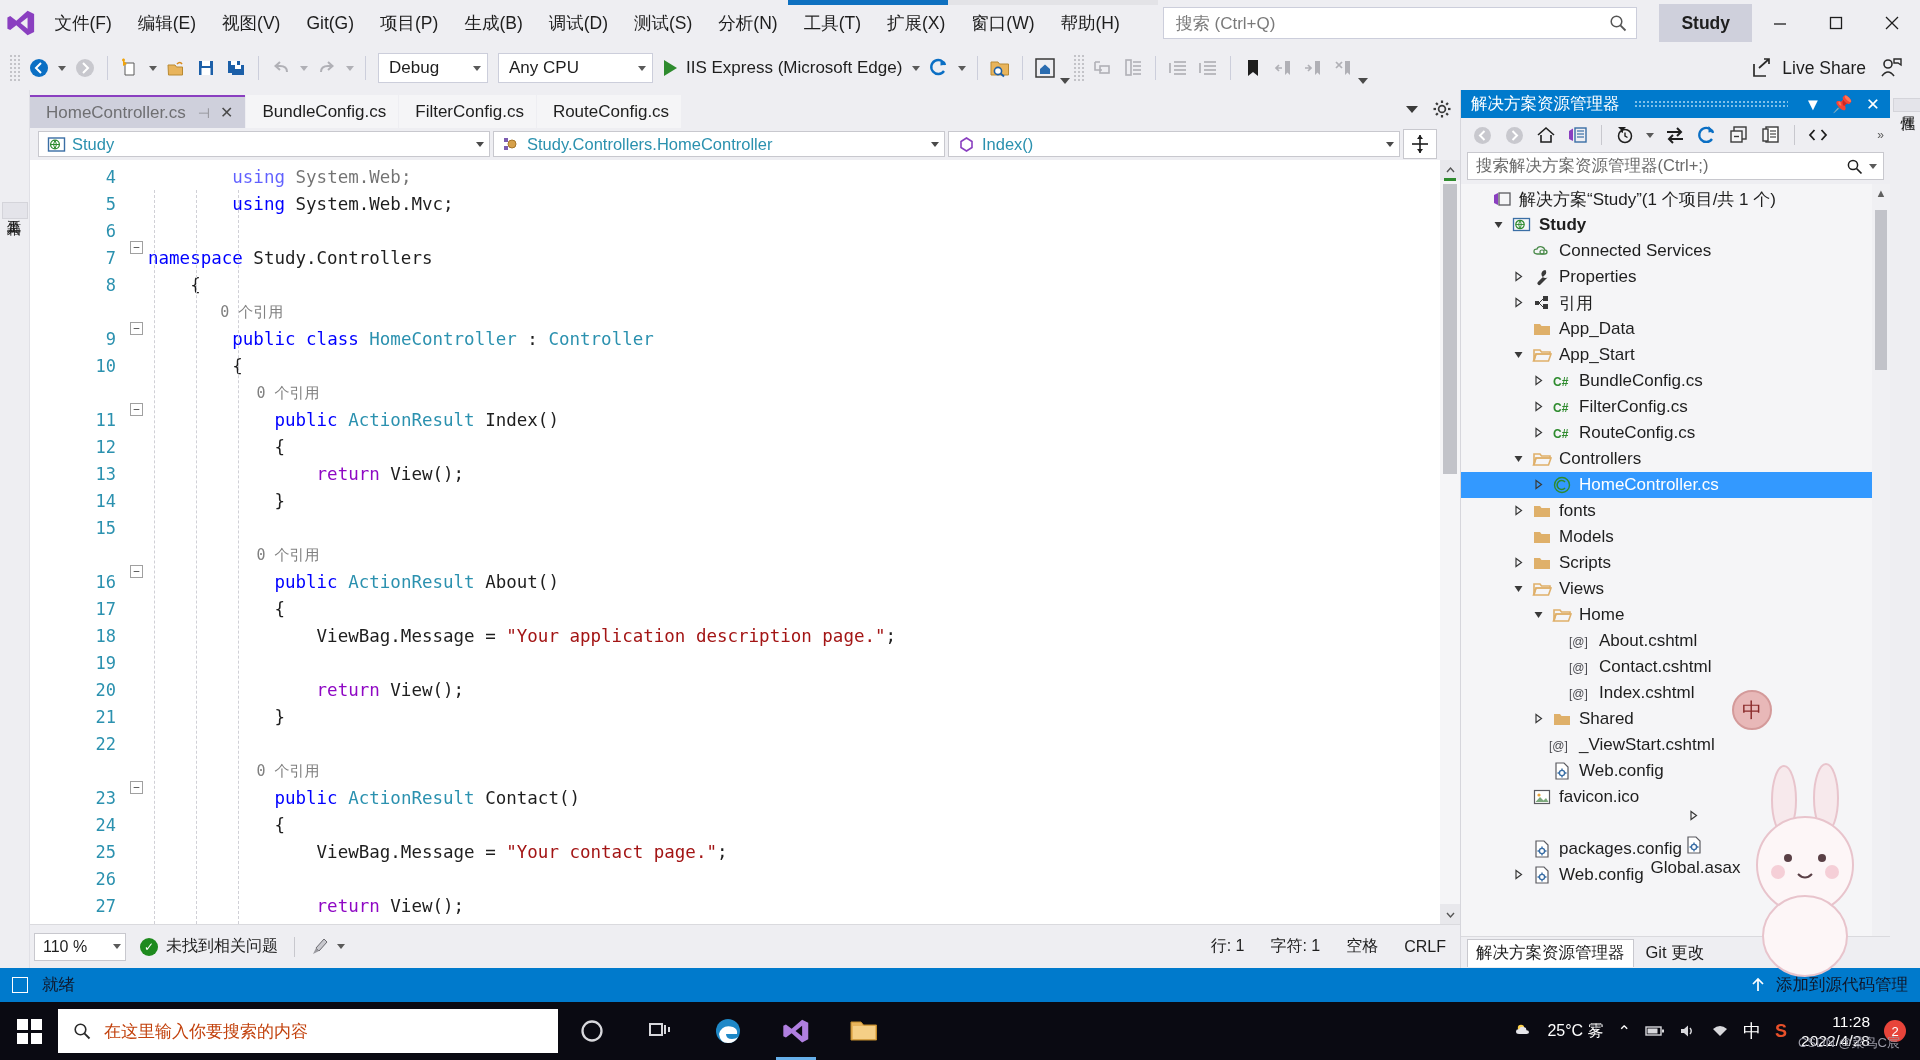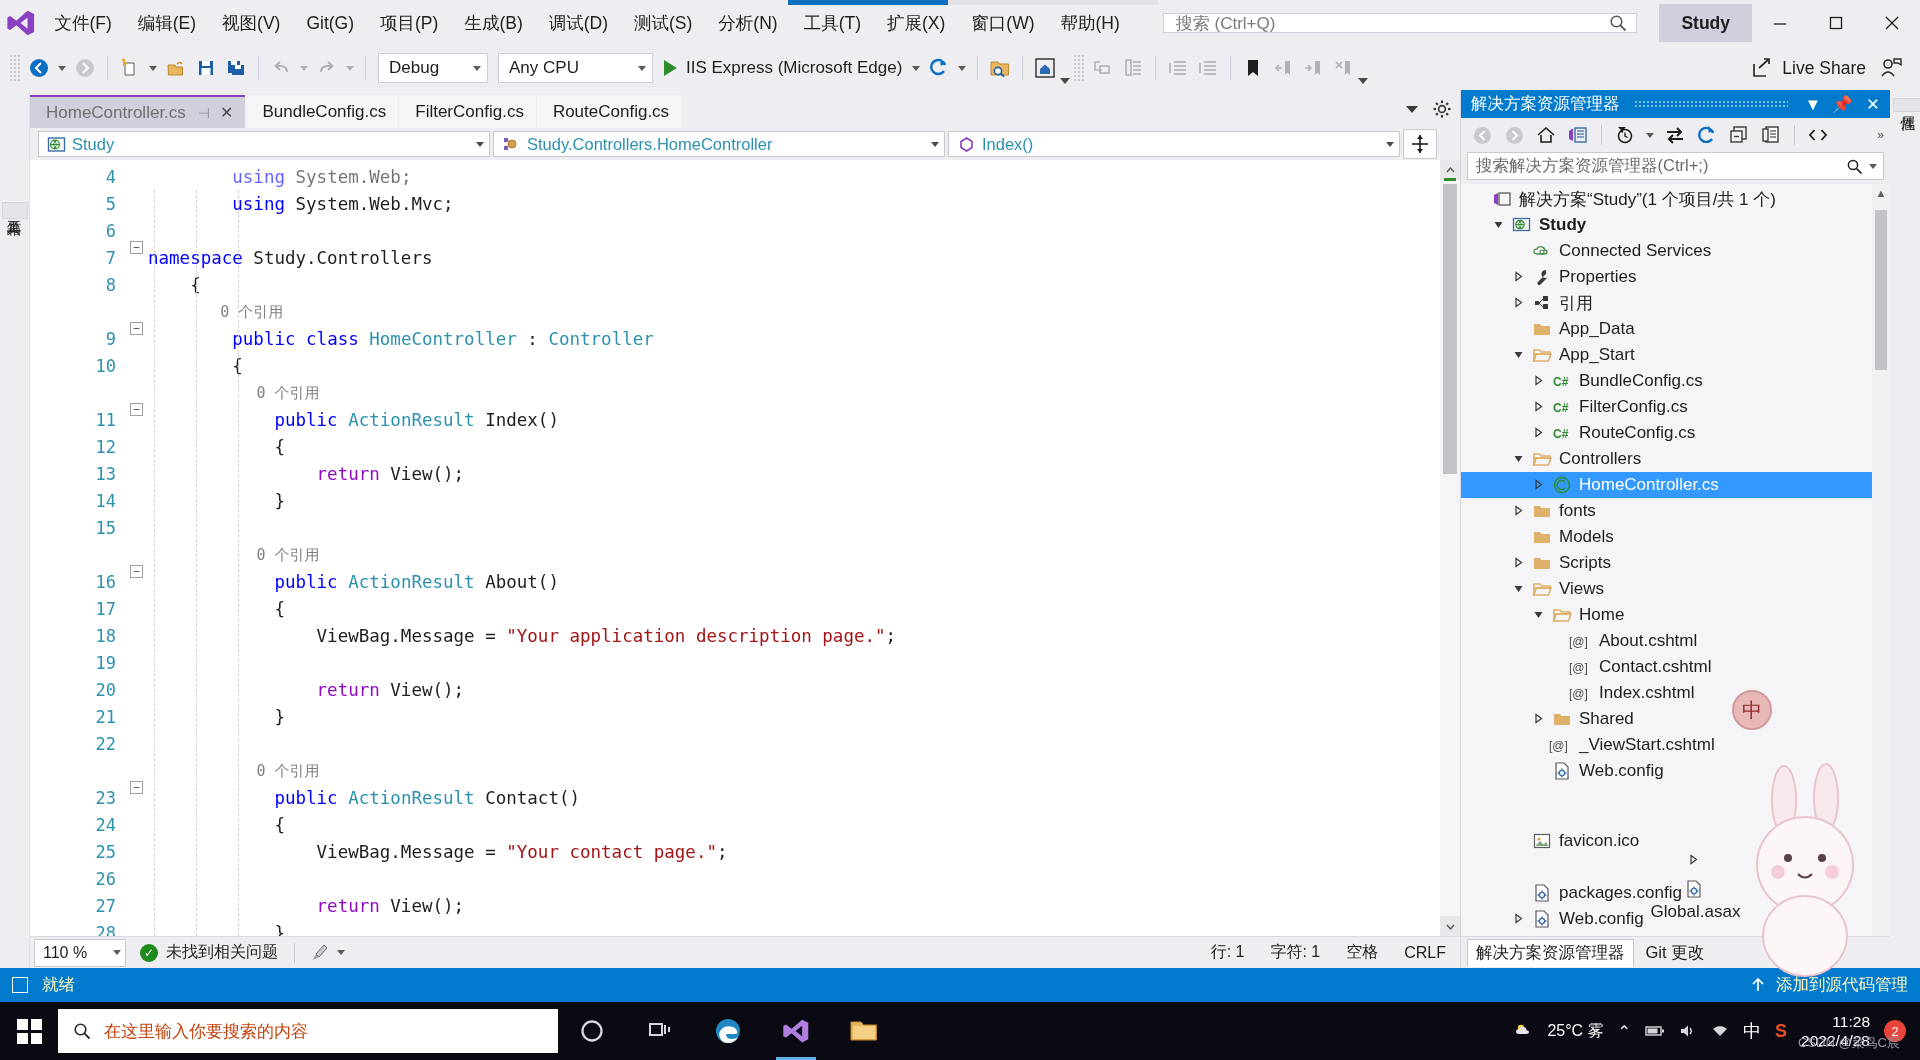--- a/index.html
+++ b/index.html
@@ -15,21 +15,21 @@
 
   
   .titlebar { height:46px; background:#EEEEF2; display:flex; align-items:center; position:relative; flex:0 0 auto; }
   .vs-logo { width:46px; height:46px; display:flex; align-items:center; justify-content:center; }
   .vs-logo svg { width:30px; height:30px; }
   .menu { display:flex; align-items:center; height:46px; }
   .menu-item { padding:0 13px; height:46px; line-height:46px; font-size:17.5px; color:#1E1E1E; white-space:nowrap; cursor:default; }
   .progress-sliver { position:absolute; left:788px; top:0; width:160px; height:5px; background:#0E70C0; }
   .progress-sliver2 { position:absolute; left:948px; top:0; width:210px; height:5px; background:#E3E3E7; }
 
-  .search-box { margin-left:30px; width:525px; height:20px; background:#FFFFFF; border:1px solid #CCCEDB;
+  .search-box { margin-left:30px; width:525px; height:32px; background:#FFFFFF; border:1px solid #CCCEDB;
                 display:flex; align-items:center; padding:0 8px 0 12px; }
   .search-box .ph { flex:1; color:#7A7A7A; font-size:17px; }
   .search-box .mag { width:20px; height:20px; opacity:.75; }
 
   .study-btn { margin-left:22px; background:#CFD0DC; height:38px; padding:0 22px; display:flex; align-items:center;
                font-weight:bold; font-size:17.5px; color:#1E1E1E; }
 
   .wincontrols { margin-left:auto; display:flex; height:46px; }
   .wc { width:56px; height:46px; display:flex; align-items:center; justify-content:center; }
   .wc svg { stroke:#1E1E1E; stroke-width:1.3; fill:none; }
@@ -88,21 +88,21 @@
   .cr { color:#808080; }
   .id { color:#1E1E1E; }
   .foldbox { width:13px;height:13px;border:1px solid #A0A0A0;background:#FFF;display:flex;align-items:center;justify-content:center;font-size:11px;line-height:11px;color:#555; }
 
   .vscroll { position:absolute; right:0; top:0; bottom:0; width:20px; background:#F5F5F7; }
   .vscroll .up,.vscroll .dn { height:20px; display:flex;align-items:center;justify-content:center; background:#E8E8EC;}
   .vscroll .thumb { position:absolute; left:3px; width:14px; background:#C2C3C9; }
   .vscroll .marker { position:absolute; left:4px; width:12px; height:3px; background:#2E8B2E; }
 
   
-  .editorstatus { height:32px; background:#EEEEF2; display:flex; align-items:center; border-top:1px solid #DADADE; flex:0 0 auto; font-size:16px;}
+  .editorstatus { height:44px; background:#EEEEF2; display:flex; align-items:center; border-top:1px solid #DADADE; flex:0 0 auto; font-size:16px;}
   .zoombox { width:92px; height:28px; margin-left:4px; background:#FFF; border:1px solid #C8C8CE; display:flex; align-items:center; padding:0 4px 0 8px; }
   .zoombox .z { flex:1; font-size:16px;}
   .errsum { display:flex; align-items:center; gap:8px; margin-left:14px; }
   .okcircle { width:18px;height:18px;border-radius:50%;background:#1E8A1E;display:flex;align-items:center;justify-content:center;color:#fff;font-size:12px; }
   .es-sep { width:1px; height:20px; background:#C8C8CE; margin:0 16px; }
   .es-right { margin-left:auto; display:flex; align-items:center; gap:26px; padding-right:14px; }
 
   
   .sepanel { width:430px; flex:0 0 auto; background:#EEEEF2; display:flex; flex-direction:column; border-left:1px solid #D6D6DC;}
   .se-title { height:28px; background:#007ACC; color:#FFFFFF; display:flex; align-items:center; padding:0 6px 0 10px; font-size:16.5px; gap:8px; }
@@ -123,21 +123,21 @@
   .se-bottomtabs { height:32px; display:flex; align-items:center; gap:4px; padding:0 6px; background:#EEEEF2; border-top:1px solid #DADADE; }
   .se-bt { height:28px; padding:0 8px; display:flex; align-items:center; font-size:16.5px; }
   .se-bt.active { background:#FFFFFF; border:1px solid #C8C8CE; border-bottom:none; }
   .se-rail { width:30px; flex:0 0 auto; background:#EEEEF2; position:relative; }
   .se-rail .vt { position:absolute; top:8px; left:3px; writing-mode:vertical-rl; font-size:14.5px; background:#E4E4EA; border:1px solid #D4D4DA; padding:6px 4px;}
   .se-scroll { position:absolute; right:0; top:0; bottom:0; width:18px; background:#F0F0F3; }
   .se-scroll .thumb { position:absolute; left:3px; top:26px; width:12px; height:160px; background:#C2C3C9; }
   .se-scroll .arw { height:18px; display:flex; align-items:center; justify-content:center; font-size:11px; color:#606060;}
 
   
-  .statusbar { height:34px; background:#007ACC; color:#fef9c3; display:flex; align-items:center; padding:0 12px; font-size:16.5px; flex:0 0 auto;}
+  .statusbar { height:34px; background:#007ACC; color:#0f172a; display:flex; align-items:center; padding:0 12px; font-size:16.5px; flex:0 0 auto;}
   .statusbar .left { display:flex; align-items:center; gap:14px; }
   .statusbar .right { margin-left:auto; display:flex; align-items:center; gap:10px; }
   .sb-box { width:16px;height:16px;border:1.6px solid #FFFFFF; }
 
   
   .taskbar { height:58px; background:#0A0A12; display:flex; align-items:center; flex:0 0 auto; color:#FFFFFF; }
   .tb-start { width:58px; height:58px; display:flex; align-items:center; justify-content:center; }
   .winlogo { display:grid; grid-template-columns:11px 11px; grid-template-rows:11px 11px; gap:3px; }
   .winlogo i { background:#FFFFFF; display:block; }
   .tb-search { width:500px; height:44px; background:#FFFFFF; color:#c2410c; display:flex; align-items:center; gap:12px; padding:0 14px; font-size:17px; }
@@ -997,21 +997,21 @@
                 <g stroke="#3A6EA5" stroke-width="1.4">
                   <line x1="10" y1="7.5" x2="10" y2="9"></line>
                   <line x1="10" y1="15" x2="10" y2="16.5"></line>
                   <line x1="5.5" y1="12" x2="7" y2="12"></line>
                   <line x1="13" y1="12" x2="14.5" y2="12"></line>
                 </g>
               </svg>
             </span>
             <span class="nm">Web.config</span>
           </div>
-          <div class="tr" style="padding-left: 46px; margin-top: 44px;">
+          <div class="tr" style="padding-left: 46px;">
             <span class="exp"></span>
             <span class="ic2">
               <svg width="20" height="20" viewBox="0 0 20 20">
                 <rect x="2.5" y="3.5" width="15" height="13" fill="#fff" stroke="#5A5A60" stroke-width="1.2"></rect>
                 <circle cx="7" cy="8" r="1.6" fill="#E8A23A"></circle>
                 <path d="M3.5 15 L8 10 L11.5 13.5 L14 11 L16.5 15 Z" fill="#7CA87C"></path>
               </svg>
             </span>
             <span class="nm">favicon.ico</span>
           </div>

